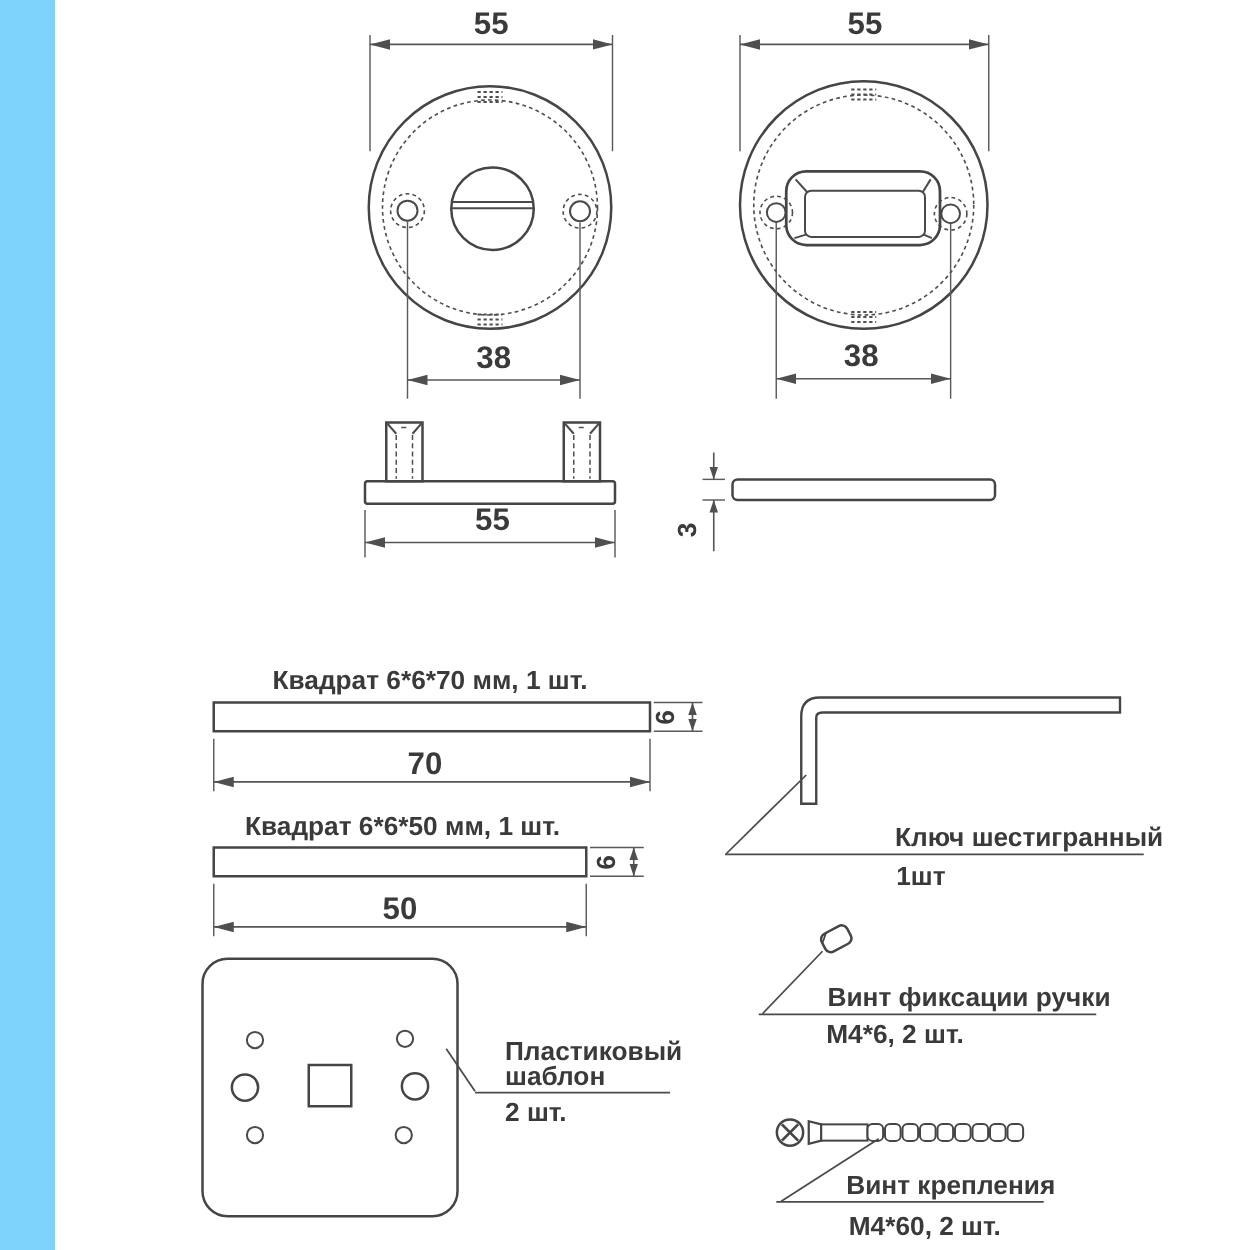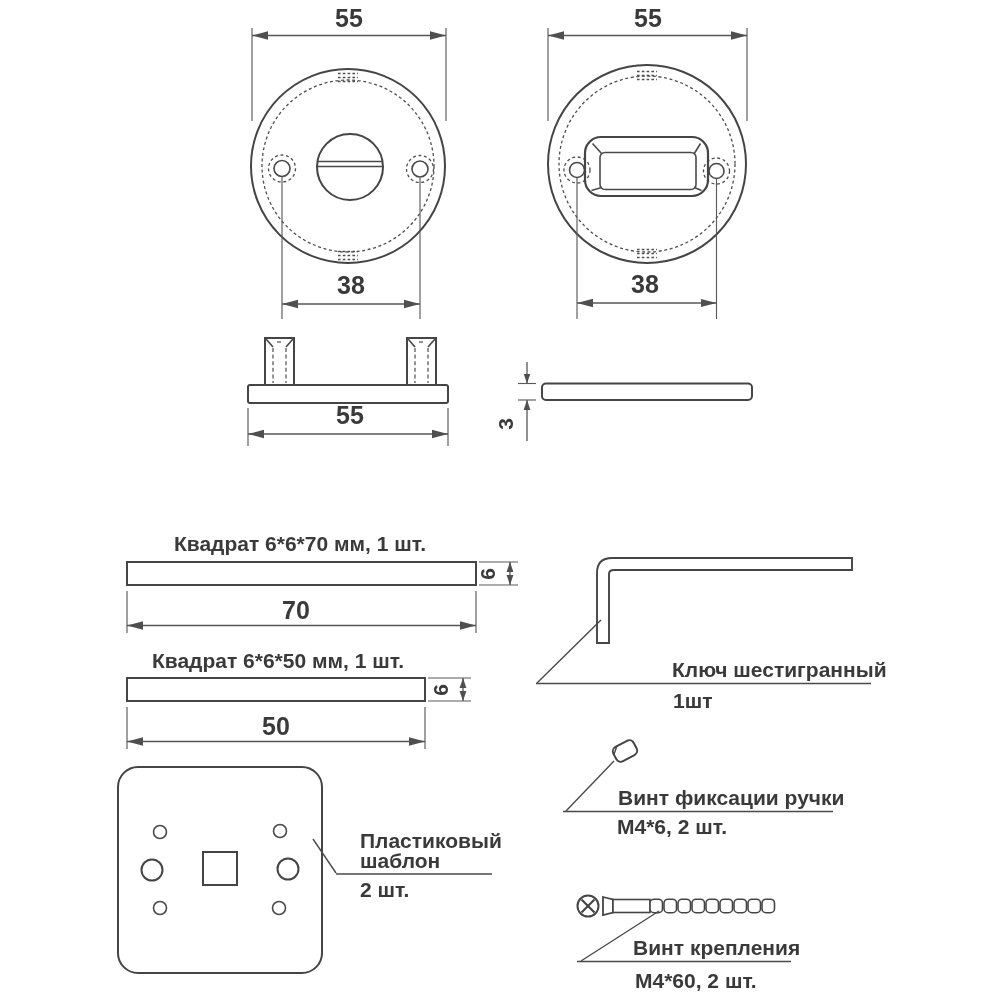--- a/index.html
+++ b/index.html
@@ -1,16 +1,16 @@
 <!DOCTYPE html>
 <html><head>
 <meta charset="utf-8">
 <style>
   html,body{margin:0;padding:0;background:#ffffff;}
-  .stage{width:956px;height:1000px;position:relative;background:#4d7c0f;}
+  .stage{width:956px;height:1000px;position:relative;background:#7dd3fc;padding-left:44px;}
   svg text{
     font-family:"Liberation Sans","DejaVu Sans",sans-serif;
     font-weight:700;
     fill:#3a3a3a;
   }
   .outline{fill:none;stroke:#454545;stroke-width:2;}
   .outline-thin{fill:none;stroke:#4a4a4a;stroke-width:1.6;}
   .dashed{fill:none;stroke:#4f4f4f;stroke-width:1.3;stroke-dasharray:3 2.6;}
   .dashed-post{fill:none;stroke:#4f4f4f;stroke-width:1.2;stroke-dasharray:4 2.6;}
   .dimline{fill:none;stroke:#565656;stroke-width:1.3;}

